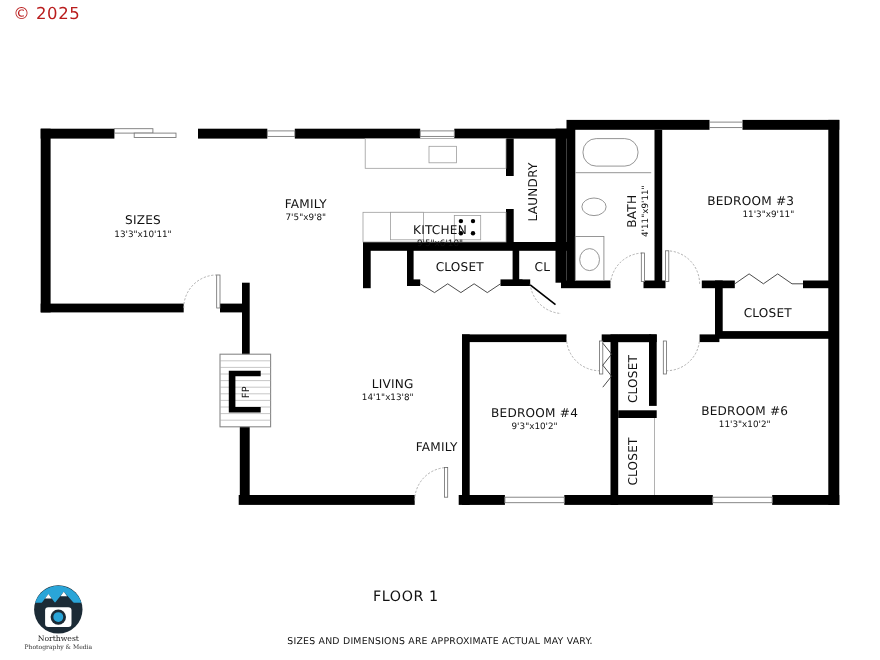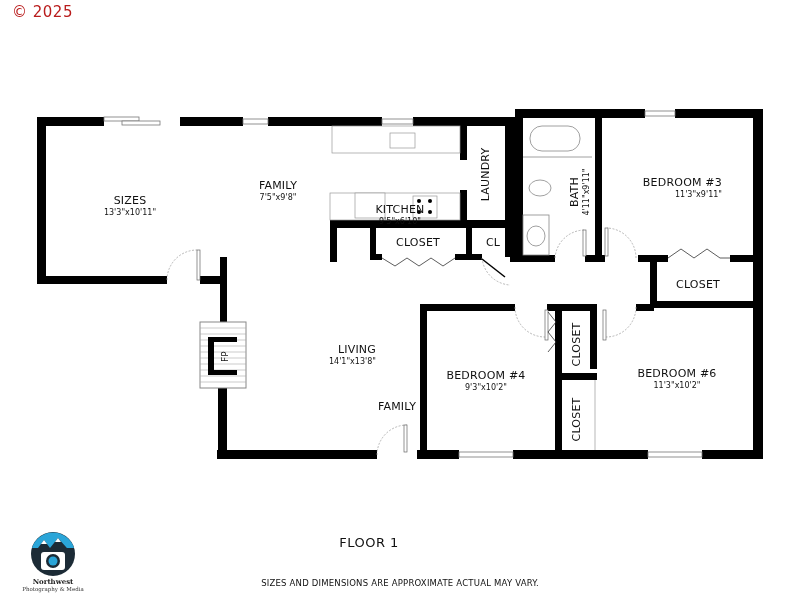--- a/index.html
+++ b/index.html
@@ -6,21 +6,21 @@
   body{width:800px;height:600px;position:relative;overflow:hidden;font-family:"DejaVu Sans","Liberation Sans",sans-serif;color:#111;}
   .copyright{position:absolute;left:12px;top:3px;font-size:15px;color:#b91c1c;letter-spacing:0.5px;}
   svg.plan{position:absolute;left:0;top:0;}
   .lbl{position:absolute;text-align:center;white-space:nowrap;color:#111;}
   .lbl .name{font-size:11px;line-height:13px;letter-spacing:0.2px;}
   .lbl .dim{font-size:8px;line-height:11px;}
   .vert{transform:rotate(-90deg);transform-origin:center center;}
   .floor-title{position:absolute;left:0;width:738px;top:535px;text-align:center;font-size:13px;letter-spacing:0.5px;}
   .disclaimer{position:absolute;left:0;width:800px;top:578px;text-align:center;font-size:8.5px;letter-spacing:0.2px;}
   .logo{position:absolute;left:18px;top:530px;width:70px;height:70px;}
-  .logo .line1{position:absolute;left:0;width:70px;top:47px;text-align:center;font-family:"DejaVu Serif","Liberation Serif",serif;font-size:7px;font-weight:bold;color:#222;}
+  .logo .line1{position:absolute;left:0;width:70px;top:47px;text-align:center;font-family:"DejaVu Serif","Liberation Serif",serif;font-size:7px;font-weight:normal;color:#222;}
   .logo .line2{position:absolute;left:-5px;width:80px;top:56px;text-align:center;font-family:"DejaVu Serif","Liberation Serif",serif;font-size:5.5px;color:#333;}
 </style>
 </head>
 <body>
 
 <div class="copyright">© 2025</div>
 
 <svg class="plan" width="800" height="600" viewBox="0 0 800 600">
 
   <g fill="#000">

